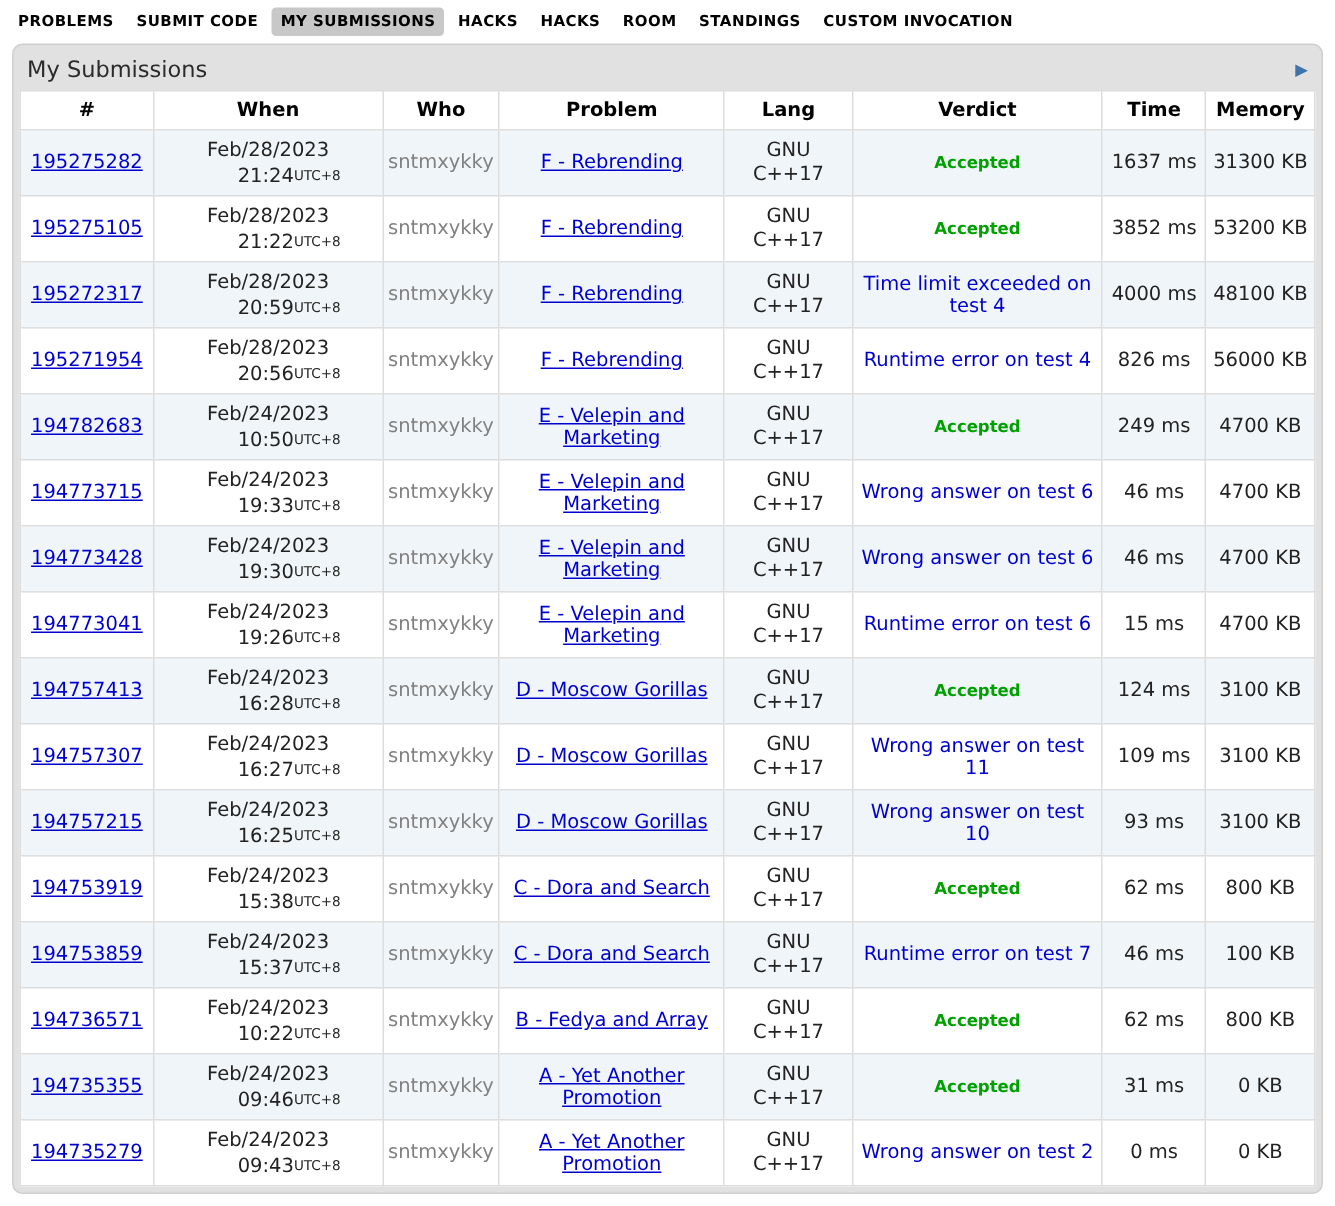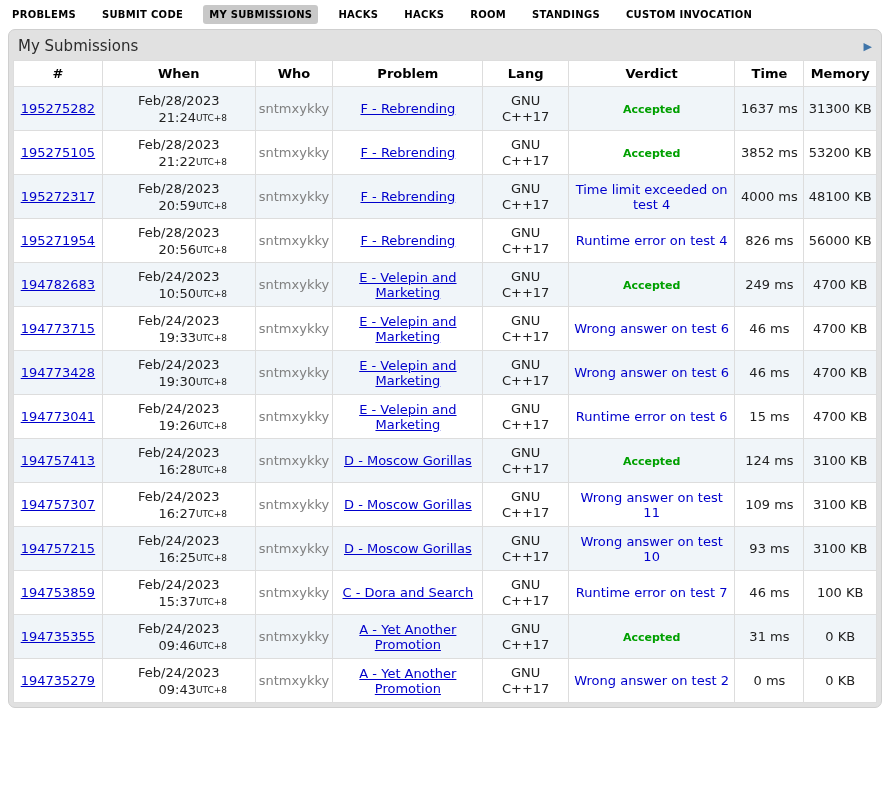--- a/index.html
+++ b/index.html
@@ -8,21 +8,21 @@
     --accepted-green:#00a000;
     --user-gray:#808080;
     --panel-gray:#e1e1e1;
     --row-alt:#f0f5f9;
   }
   *{box-sizing:border-box;}
   html,body{margin:0;padding:0;background:#fff;}
   body{font-family:"DejaVu Sans","Liberation Sans",sans-serif;color:#222;width:890px;}
 
   
-  .topnav{display:flex;align-items:center;gap:14px;padding:5px 6px 3px 6px;}
+  .topnav{display:flex;align-items:center;gap:3px;padding:5px 6px 3px 6px;}
   .nav-item{font-size:10px;font-weight:bold;letter-spacing:.3px;color:#000;
     text-decoration:none;padding:4px 6px;border-radius:3px;white-space:nowrap;cursor:pointer;}
   .nav-item.active{background:#c8c8c8;}
 
   
   .panel{margin:2px 8px 6px 8px;background:var(--panel-gray);border:1px solid #cfcfcf;
     border-radius:7px;padding:4px;}
   .caption{display:flex;justify-content:space-between;align-items:center;padding:3px 5px 5px 5px;}
   .caption-title{font-size:15px;color:#2b2b2b;}
   .expander{color:#3e74a9;font-size:11px;cursor:pointer;line-height:1;}
@@ -316,38 +316,80 @@
     </td>
     <td class="c-lang">GNU C++17</td>
     <td>
       <span class="verdict">Wrong answer on test 10</span>
     </td>
     <td>93 ms</td>
     <td>3100 KB</td>
   </tr>
         <tr>
     <td>
+      <a class="id-link" href="#">194753919</a>
+    </td>
+    <td>
+      <span class="when-date">Feb/24/2023</span>
+      <span class="when-time">15:38</span><span class="tz">UTC+8</span>
+    </td>
+    <td>
+      <a class="who-link" href="#">sntmxykky</a>
+    </td>
+    <td>
+      <a class="prob-link" href="#">C - Dora and Search</a>
+    </td>
+    <td class="c-lang">GNU C++17</td>
+    <td>
+      <span class="verdict ok">Accepted</span>
+    </td>
+    <td>62 ms</td>
+    <td>800 KB</td>
+  </tr>
+        <tr>
+    <td>
       <a class="id-link" href="#">194753859</a>
     </td>
     <td>
       <span class="when-date">Feb/24/2023</span>
       <span class="when-time">15:37</span><span class="tz">UTC+8</span>
     </td>
     <td>
       <a class="who-link" href="#">sntmxykky</a>
     </td>
     <td>
       <a class="prob-link" href="#">C - Dora and Search</a>
     </td>
     <td class="c-lang">GNU C++17</td>
     <td>
       <span class="verdict">Runtime error on test 7</span>
     </td>
     <td>46 ms</td>
     <td>100 KB</td>
+  </tr>
+        <tr>
+    <td>
+      <a class="id-link" href="#">194736571</a>
+    </td>
+    <td>
+      <span class="when-date">Feb/24/2023</span>
+      <span class="when-time">10:22</span><span class="tz">UTC+8</span>
+    </td>
+    <td>
+      <a class="who-link" href="#">sntmxykky</a>
+    </td>
+    <td>
+      <a class="prob-link" href="#">B - Fedya and Array</a>
+    </td>
+    <td class="c-lang">GNU C++17</td>
+    <td>
+      <span class="verdict ok">Accepted</span>
+    </td>
+    <td>62 ms</td>
+    <td>800 KB</td>
   </tr>
         <tr>
     <td>
       <a class="id-link" href="#">194735355</a>
     </td>
     <td>
       <span class="when-date">Feb/24/2023</span>
       <span class="when-time">09:46</span><span class="tz">UTC+8</span>
     </td>
     <td>

